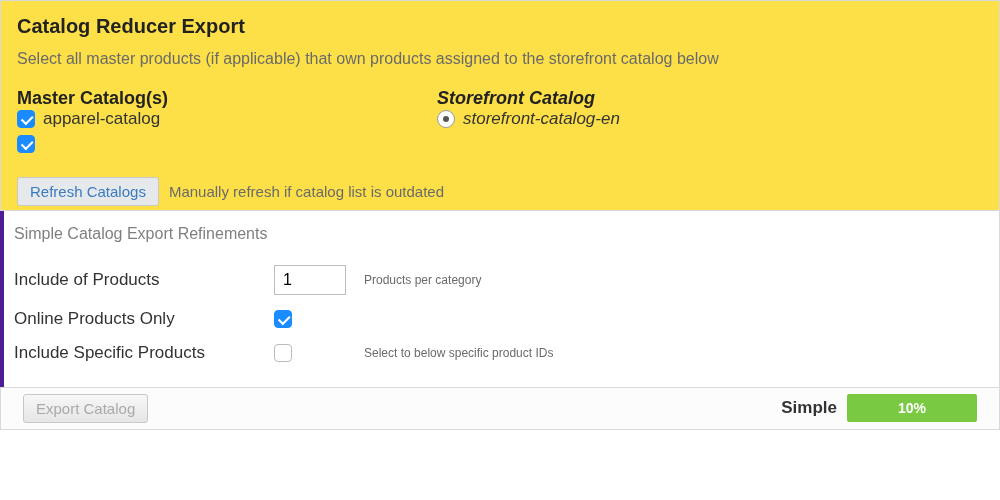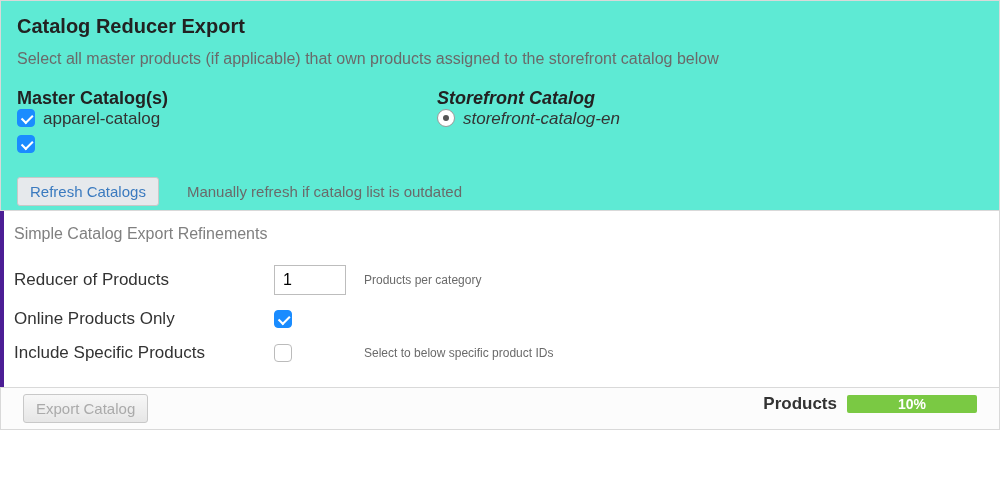--- a/index.html
+++ b/index.html
@@ -6,21 +6,21 @@
     body {
       font-family: -apple-system, BlinkMacSystemFont, "Segoe UI", Helvetica, Arial, sans-serif;
       font-size: 16px;
       color: #333;
       background: #fff;
       width: 1000px;
       height: 500px;
       overflow: hidden;
     }
     .panel-top {
-      background: #5eead4;
+      background: #fde047;
       border: 1px solid #d9d9d9;
       padding: 14px 16px 0 16px;
     }
     .page-title {
       font-size: 20px;
       font-weight: bold;
       color: #222;
       margin-bottom: 12px;
     }
     .subtitle {
@@ -35,20 +35,21 @@
     }
     .col-left { width: 360px; }
     .col-right { flex: 1; font-style: italic; }
     .section-heading {
       font-size: 18px;
       font-weight: bold;
       color: #222;
     }
     .check-row, .radio-row {
       display: flex;
+      align-items: center;
       gap: 8px;
       margin-bottom: 6px;
       font-size: 17px;
       color: #333;
     }
     
     .cb {
       width: 18px; height: 18px;
       border-radius: 4px;
       border: 1px solid #bbb;
@@ -84,21 +85,21 @@
     }
     .rb.selected::after {
       content: "";
       width: 6px; height: 6px;
       border-radius: 50%;
       background: #555;
     }
     .refresh-row {
       display: flex;
       align-items: center;
-      gap: 28px;
+      gap: 10px;
       padding-bottom: 4px;
     }
     .btn {
       background: linear-gradient(#f7f7f7, #e6e6e6);
       border: 1px solid #c8c8c8;
       border-radius: 3px;
       padding: 5px 12px;
       font-size: 15px;
       color: #555;
       cursor: pointer;
@@ -162,21 +163,21 @@
       align-items: center;
       gap: 10px;
     }
     .status-label {
       font-weight: bold;
       font-size: 17px;
       color: #333;
     }
     .progress {
       width: 130px;
-      height: 18px;
+      height: 28px;
       background: #e8e8e8;
       position: relative;
       border-radius: 2px;
       overflow: hidden;
     }
     .progress-fill {
       height: 100%;
       background: #7ac943;
       width: 100%;
     }
@@ -228,21 +229,21 @@
   <div class="refresh-row">
     <button class="btn primary-link">Refresh Catalogs</button>
     <span class="help-text">Manually refresh if catalog list is outdated</span>
   </div>
 </div>
 
 <div class="panel-body">
   <div class="refine-title">Simple Catalog Export Refinements</div>
 
   <div class="field-row">
-    <div class="field-label">Reducer of Products</div>
+    <div class="field-label">Include of Products</div>
     <div class="field-control">
       <input class="num" type="text" value="1" style="">
     </div>
     <div class="field-help">Products per category</div>
   </div>
 
   <div class="field-row">
     <div class="field-label">Online Products Only</div>
     <div class="field-control">
       <span class="cb checked"></span>
@@ -254,19 +255,19 @@
     <div class="field-control">
       <span class="cb"></span>
     </div>
     <div class="field-help">Select to below specific product IDs</div>
   </div>
 </div>
 
 <div class="footer">
   <button class="btn" disabled="">Export Catalog</button>
   <div class="footer-right">
-    <span class="status-label">Products</span>
+    <span class="status-label">Simple</span>
     <div class="progress">
       <div class="progress-fill"></div>
       <div class="progress-text">10%</div>
     </div>
   </div>
 </div>
 
 </body></html>

